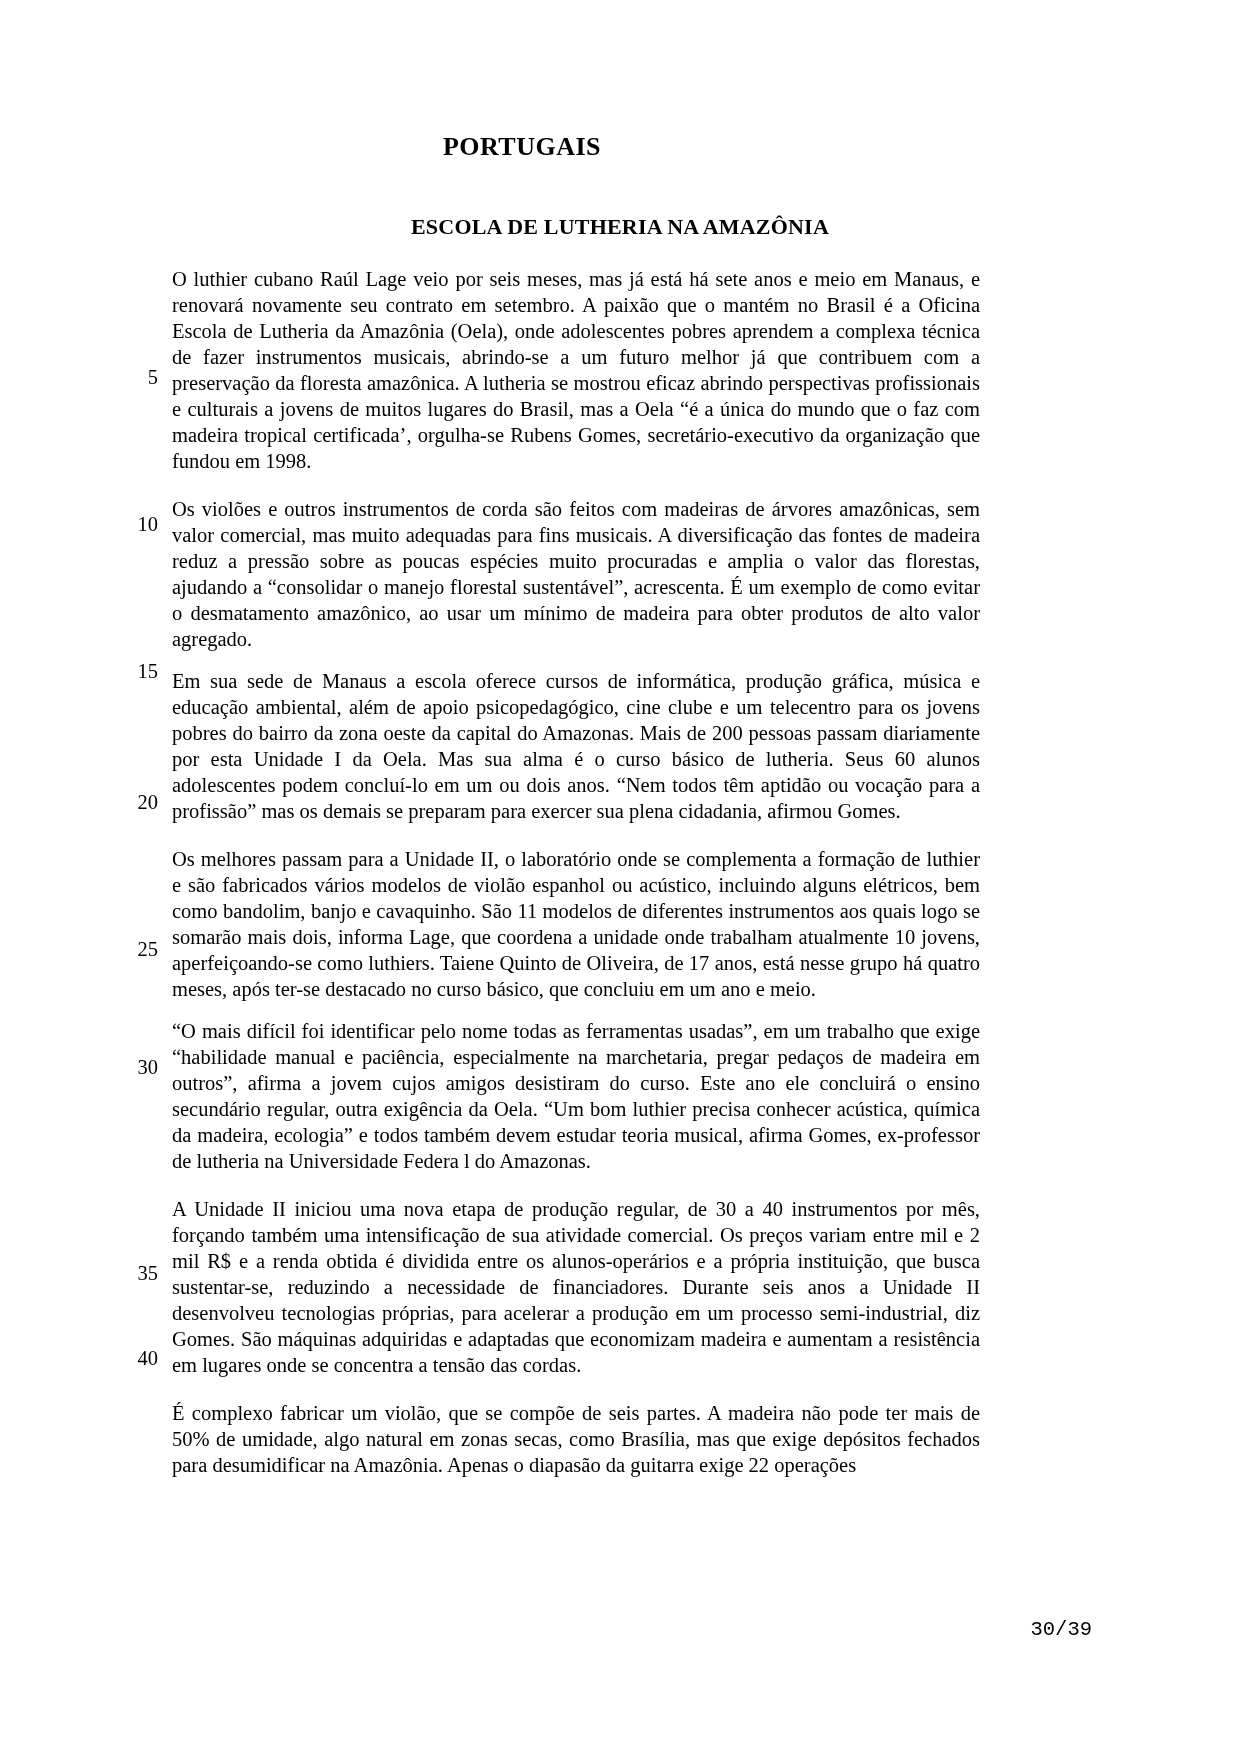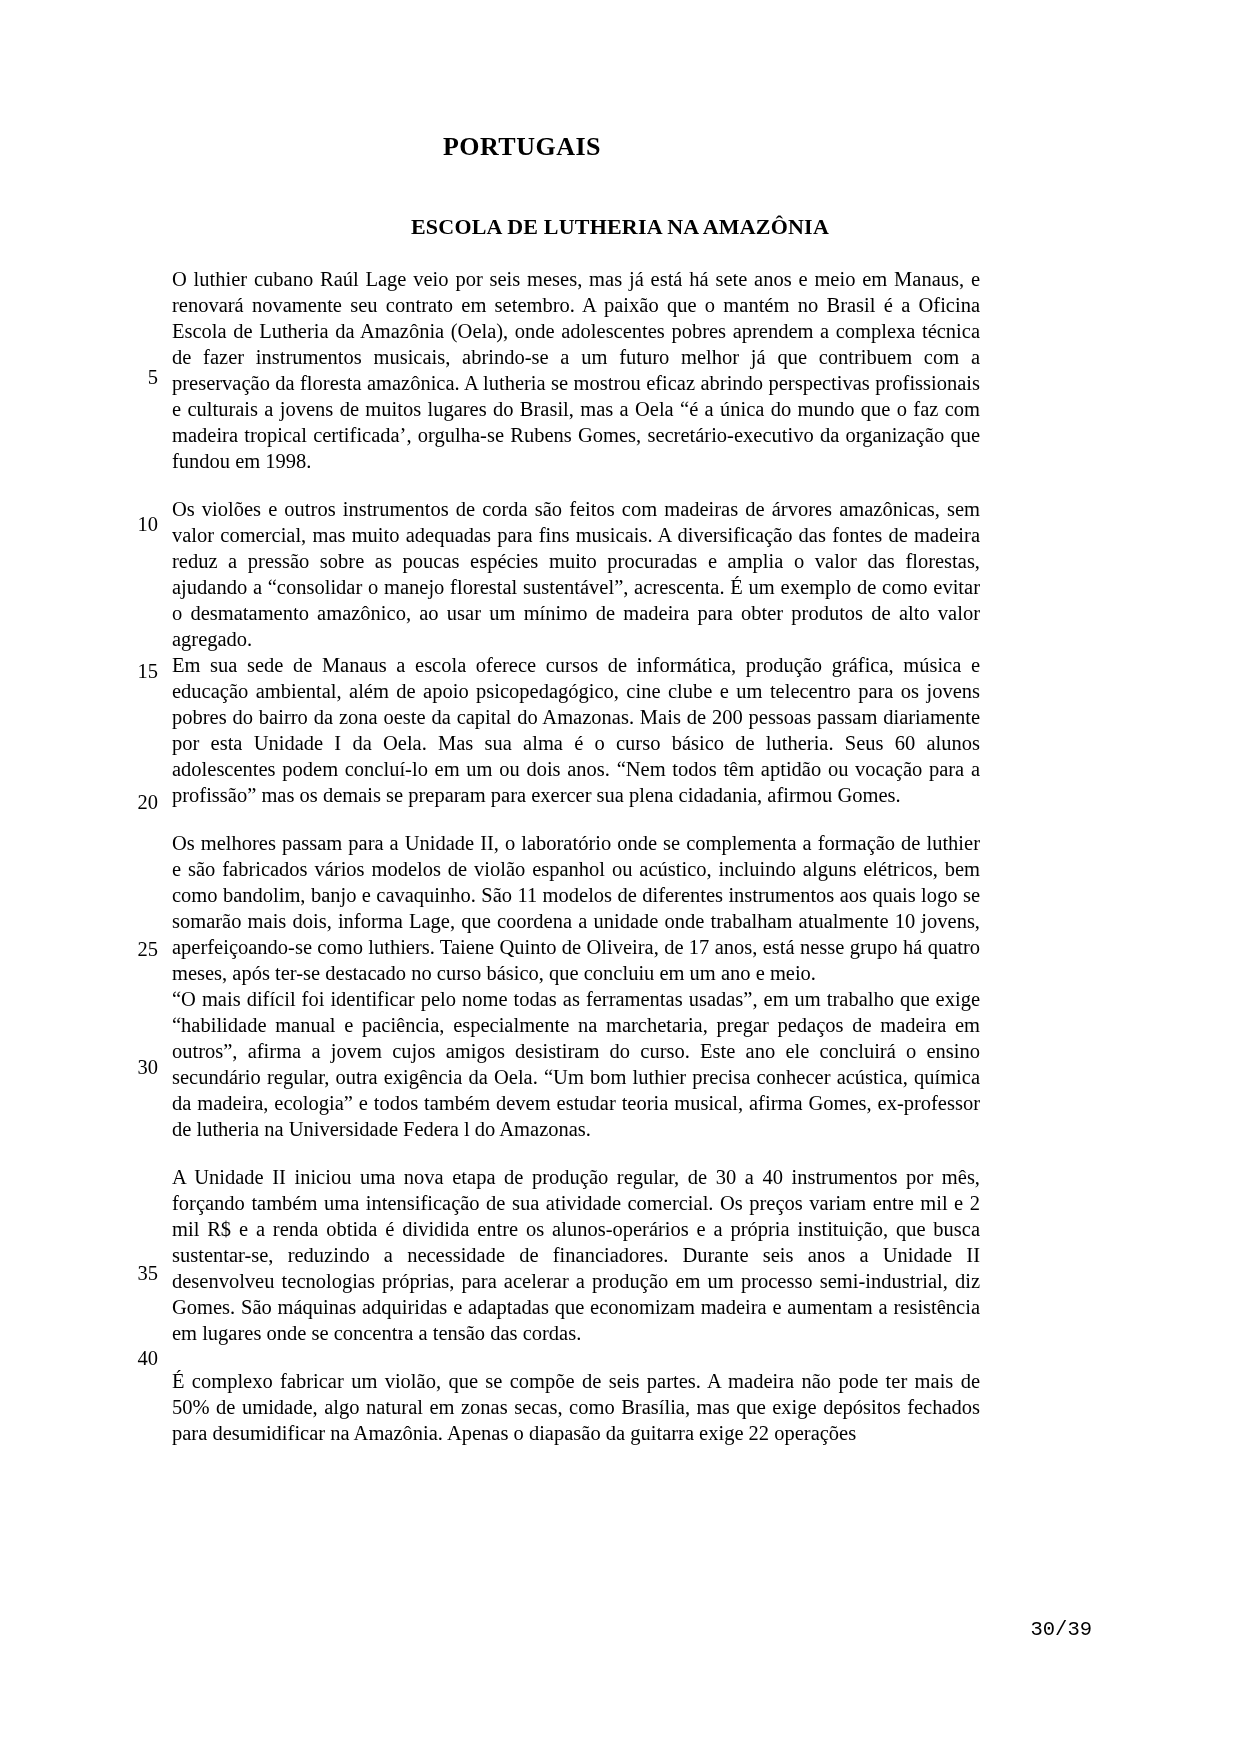--- a/index.html
+++ b/index.html
@@ -51,21 +51,21 @@
   .para {
     position: relative;
     margin: 0 0 0 0;
     font-size: 20.5px;
     line-height: 26px;
     text-align: justify;
     text-justify: inter-word;
     padding-left: 44px;
   }
   .para + .para {
-    margin-top: 0;
+    margin-top: 16px;
   }
   .gap {
     height: 22px;
   }
   .linenos {
     position: absolute;
     left: 128px;
     top: 266px;
     width: 44px;
     font-size: 20.5px;

